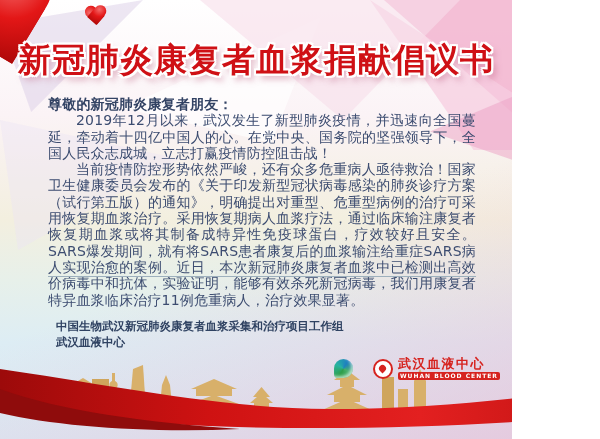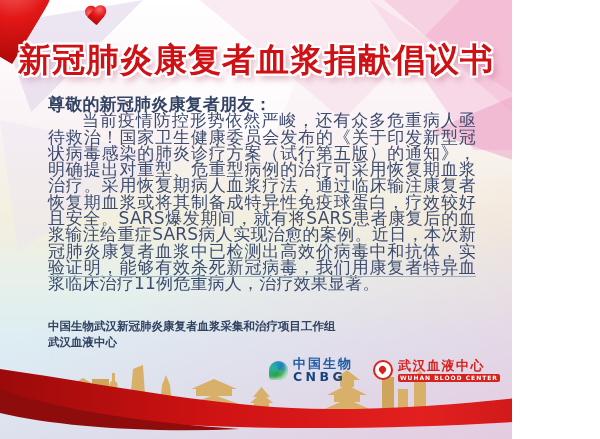--- a/index.html
+++ b/index.html
@@ -29,34 +29,34 @@
   .heart-small{font-size:12px;left:84px;top:6px;transform:rotate(-4deg);}
 
   
   .title{position:absolute;top:38px;left:0;width:100%;text-align:center;
     font-size:33px;font-weight:bold;letter-spacing:1px;color:#cf1015;
     text-shadow:-2px -2px 0 #fff,2px -2px 0 #fff,-2px 2px 0 #fff,2px 2px 0 #fff,
       0 -2px 0 #fff,0 2px 0 #fff,-2px 0 0 #fff,2px 0 0 #fff,4px 5px 6px rgba(186,88,122,.55);}
 
   
   .letter{position:absolute;left:48px;right:36px;top:96px;color:#3c4c70;
-    font-size:17px;line-height:16.3px;letter-spacing:.2px;text-align:justify;}
+    font-size:14px;line-height:16.3px;letter-spacing:.2px;text-align:justify;}
   .letter p{margin:0;text-indent:2em;}
   .salutation{font-weight:bold;text-indent:0 !important;color:#334364;}
 
   
   .contact{position:absolute;left:48px;right:36px;top:276px;color:#2f4262;font-size:11px;line-height:15px;}
   .divider{border-top:1px solid #9db0bd;margin-bottom:8px;}
   .c-label{font-weight:bold;color:#28395a;}
   .c-row{margin-bottom:4px;}
   .c-person{margin-right:26px;}
   .c-name{margin-right:6px;}
 
   
-  .signature{position:absolute;left:48px;top:318px;color:#2f4262;font-size:11.5px;
+  .signature{position:absolute;left:56px;top:318px;color:#2f4262;font-size:11.5px;
     font-weight:bold;line-height:16px;}
 
   
   .skyline{position:absolute;left:0;bottom:0;width:600px;height:86px;z-index:1;}
 
   
   .logos{position:absolute;right:12px;top:357px;display:flex;align-items:center;gap:20px;z-index:3;}
   .logo{display:flex;align-items:center;gap:5px;}
   .cnbg-icon{width:19px;height:19px;border-radius:50% 50% 50% 4px;
     background:conic-gradient(from 210deg,#2f9e49,#27b3a1,#1e7fc0,#46b06b,#2f9e49);
@@ -86,20 +86,21 @@
   <div class="facet f6"></div>
   <div class="facet f7"></div>
 
   <div class="heart heart-big"></div>
   <div class="heart heart-small"></div>
 
   <div class="title">新冠肺炎康复者血浆捐献倡议书</div>
 
   <div class="letter">
     <p class="salutation">尊敬的新冠肺炎康复者朋友：</p>
+    <p>2019年12月以来，武汉发生了新型肺炎疫情，并迅速向全国蔓延，牵动着十四亿中国人的心。在党中央、国务院的坚强领导下，全国人民众志成城，立志打赢疫情防控阻击战！</p>
     <p>当前疫情防控形势依然严峻，还有众多危重病人亟待救治！国家卫生健康委员会发布的《关于印发新型冠状病毒感染的肺炎诊疗方案（试行第五版）的通知》，明确提出对重型、危重型病例的治疗可采用恢复期血浆治疗。采用恢复期病人血浆疗法，通过临床输注康复者恢复期血浆或将其制备成特异性免疫球蛋白，疗效较好且安全。SARS爆发期间，就有将SARS患者康复后的血浆输注给重症SARS病人实现治愈的案例。近日，本次新冠肺炎康复者血浆中已检测出高效价病毒中和抗体，实验证明，能够有效杀死新冠病毒，我们用康复者特异血浆临床治疗11例危重病人，治疗效果显著。</p>
   </div>
 
   <div class="contact">
     <div class="divider"></div>
   </div>
 
   <div class="signature">
     <div>中国生物武汉新冠肺炎康复者血浆采集和治疗项目工作组</div>
     <div>武汉血液中心</div>
@@ -153,24 +154,20 @@
       <rect x="576" y="36" width="11" height="42" fill="#cfa55c"></rect>
       <polygon points="590,78 592,26 600,20 600,78"></polygon>
     </g>
     <path fill="url(#ribbonG)" d="M0,16 C100,30 220,56 330,56 C440,56 530,44 600,34 L600,62 C480,74 300,80 150,70 C80,64 20,50 0,40 Z"></path>
     <path fill="#8f0c0c" d="M0,36 C60,58 150,70 240,76 C150,80 60,74 0,60 Z"></path>
   </svg>
 
   <div class="logos">
     <div class="logo">
       <span class="cnbg-icon"></span>
-      <span class="cnbg-text">
-        <span class="cnbg-cn">中国生物</span>
-        <span class="cnbg-en">CNBG</span>
-      </span>
     </div>
     <div class="logo">
       <span class="whbc-icon"></span>
       <span class="whbc-text">
         <span class="whbc-cn">武汉血液中心</span>
         <span class="whbc-banner">WUHAN BLOOD CENTER</span>
       </span>
     </div>
   </div>
 

